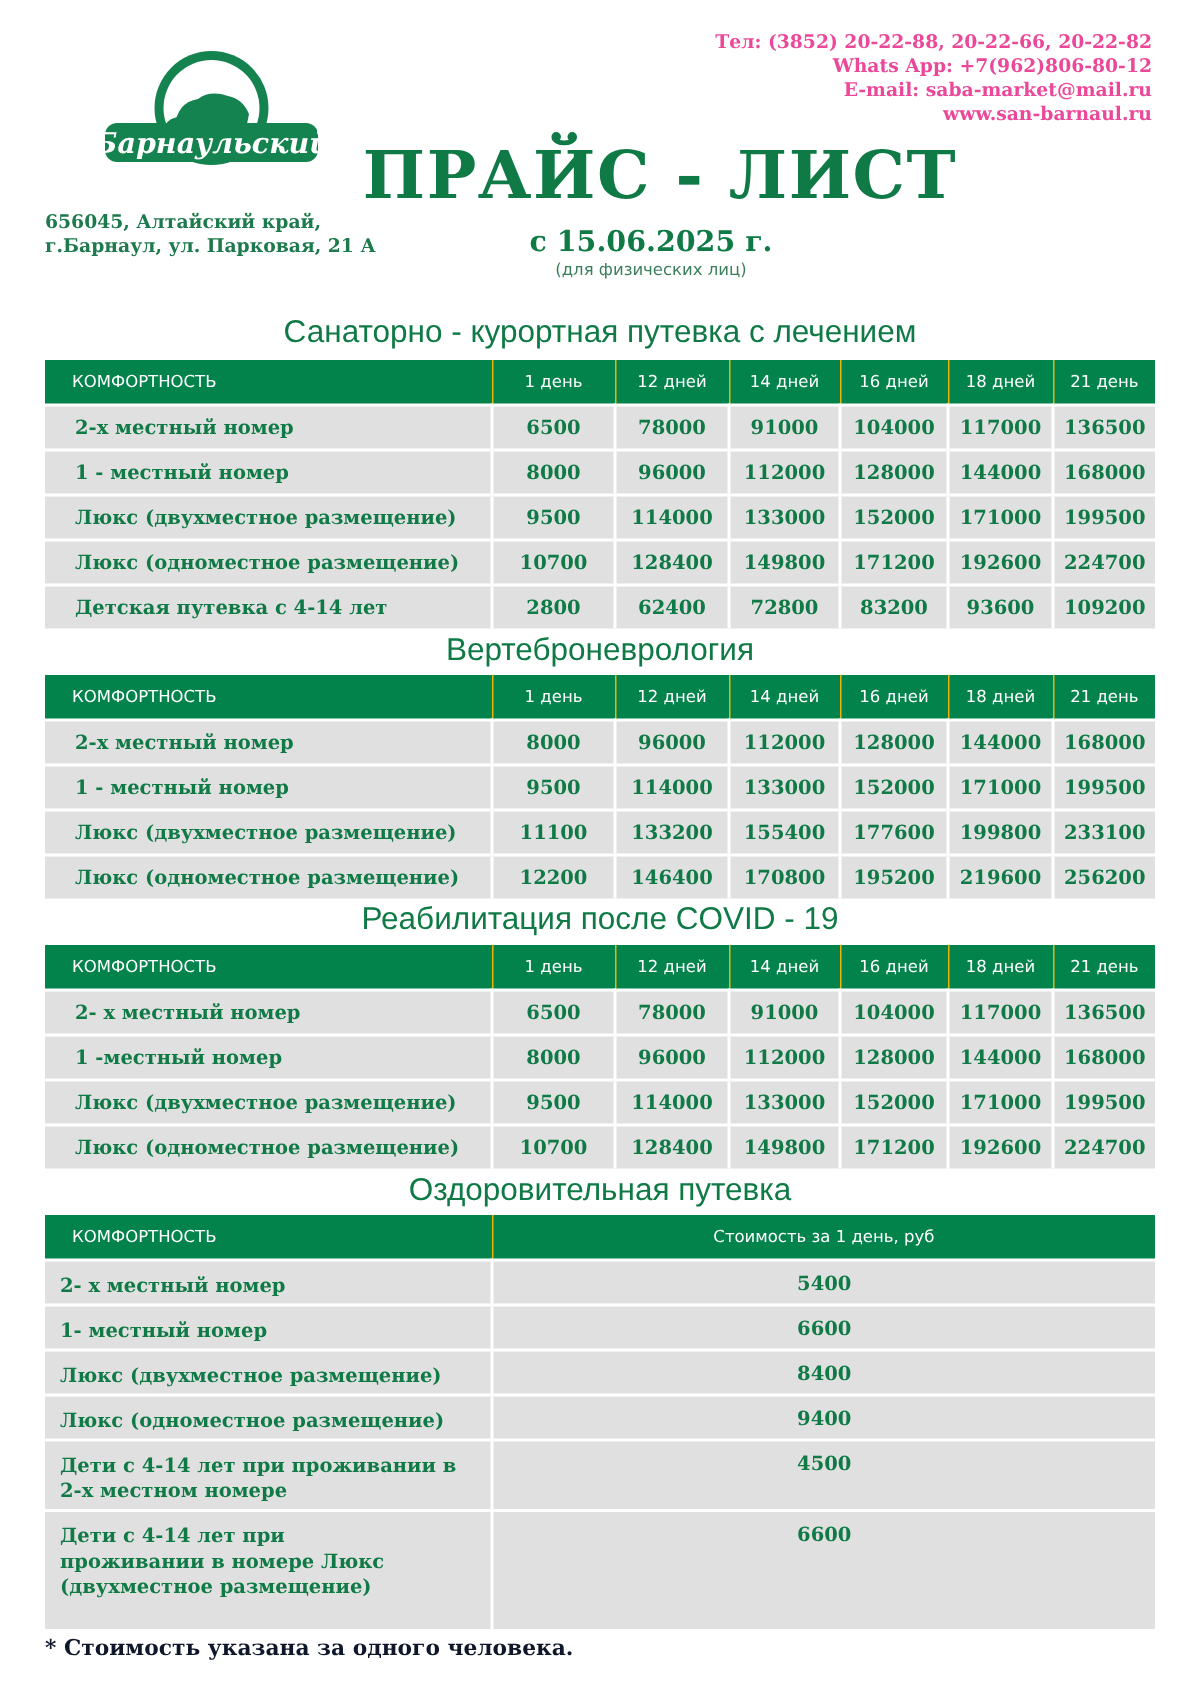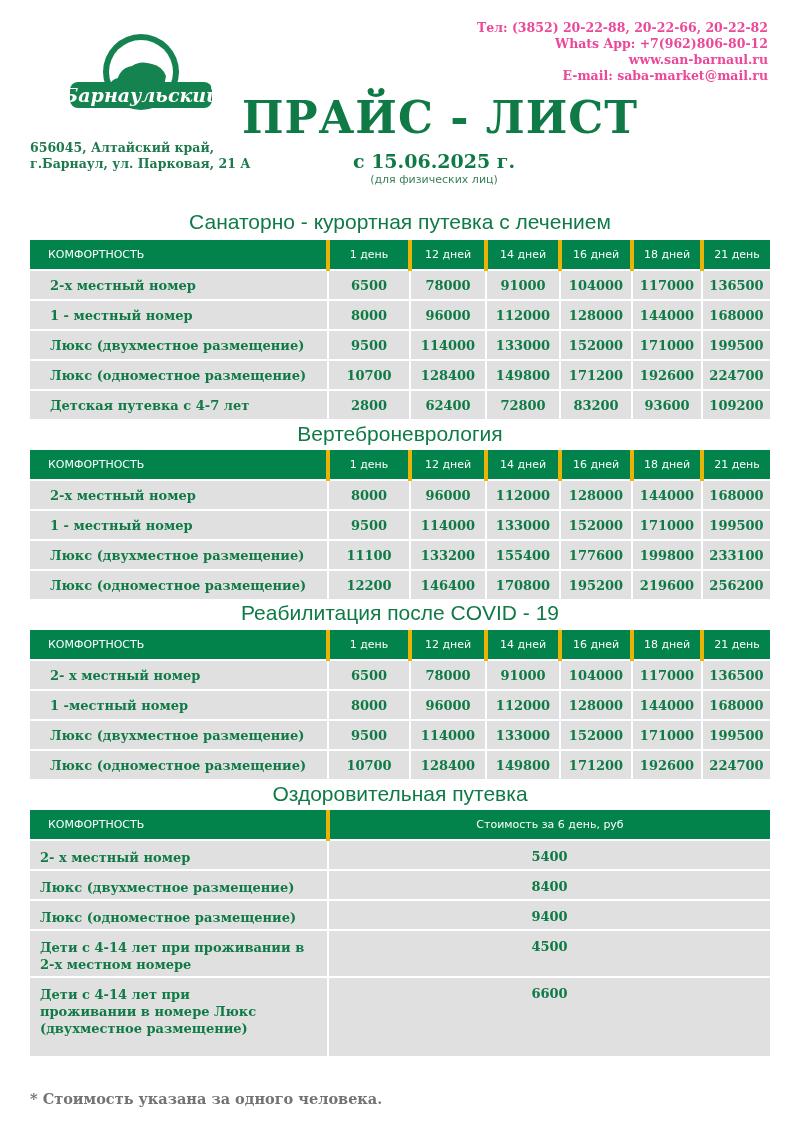--- a/index.html
+++ b/index.html
@@ -10,31 +10,31 @@
 
   .contacts { position: absolute; right: 32px; top: 20px; text-align: right; font-family: "DejaVu Serif", serif; font-weight: bold; font-size: 12.5px; line-height: 16px; color: #ec4899; }
 
   .title { position: absolute; left: 0; width: 880px; top: 92px; text-align: center; font-family: "DejaVu Serif", serif; font-weight: bold; font-size: 44px; color: #0f7a45; letter-spacing: 1px; }
   .date { position: absolute; left: 0; width: 868px; top: 150px; text-align: center; font-family: "DejaVu Serif", serif; font-weight: bold; font-size: 19px; color: #0f7a45; }
   .subnote { position: absolute; left: 0; width: 868px; top: 173px; text-align: center; font-family: "DejaVu Sans", sans-serif; font-size: 11px; color: #3a7f5c; }
 
   .section-title { position: absolute; left: 30px; width: 740px; text-align: center; font-family: "Liberation Sans", sans-serif; font-weight: normal; font-size: 21px; color: #0f7a45; }
 
   table.price { position: absolute; left: 30px; width: 740px; border-collapse: collapse; table-layout: fixed; }
-  table.price th { background: #02834b; color: #ffffff; font-family: "DejaVu Sans", sans-serif; font-weight: normal; font-size: 11px; height: 29px; padding: 0; border-right: 4px solid #eab308; text-align: center; }
+  table.price th { background: #02834b; color: #ffffff; font-family: "DejaVu Sans", sans-serif; font-weight: normal; font-size: 11px; height: 29px; padding: 0; border-right: 1px solid #eab308; text-align: center; }
   table.price th:last-child { border-right: none; }
   table.price th.first { text-align: left; padding-left: 18px; }
   table.price td { background: #e0e0e0; color: #0f7a45; font-family: "DejaVu Serif", serif; font-weight: bold; font-size: 13px; height: 28px; padding: 0; border-top: 2px solid #ffffff; border-right: 2px solid #ffffff; text-align: center; }
   table.price td:last-child { border-right: none; }
   table.price td.label { text-align: left; padding-left: 20px; }
 
   table.wellness td { vertical-align: top; padding-top: 8px; height: 20px; }
   table.wellness td.label { padding-left: 10px; line-height: 17px; }
 
-  .footnote { position: absolute; left: 30px; top: 1090px; font-family: "DejaVu Serif", serif; font-weight: bold; font-size: 14.5px; color: #737373; }
+  .footnote { position: absolute; left: 30px; top: 1090px; font-family: "DejaVu Serif", serif; font-weight: bold; font-size: 14.5px; color: #0f172a; }
 </style>
 </head>
 <body>
 
 <div class="logo">
   <svg width="150" height="105" viewBox="0 0 150 105">
     <circle cx="75" cy="52" r="38" fill="#14834f"></circle>
     <circle cx="75" cy="52" r="32" fill="#ffffff"></circle>
     <path d="M50 66 Q52 48 66 46 Q74 40 86 44 Q96 46 100 56 L98 66 Z" fill="#14834f"></path>
     <path d="M42 70 Q44 58 54 58 Q60 54 66 60 L64 70 Z" fill="#14834f"></path>
@@ -44,22 +44,22 @@
 </div>
 
 <div class="address">
   <div>656045, Алтайский край,</div>
   <div>г.Барнаул, ул. Парковая, 21 А</div>
 </div>
 
 <div class="contacts">
   <div>Тел: (3852) 20-22-88, 20-22-66, 20-22-82</div>
   <div>Whats App: +7(962)806-80-12</div>
+  <div>E-mail: saba-market@mail.ru</div>
   <div>www.san-barnaul.ru</div>
-  <div>E-mail: saba-market@mail.ru</div>
 </div>
 
 <div class="title">ПРАЙС - ЛИСТ</div>
 <div class="date">с 15.06.2025 г.</div>
 <div class="subnote">(для физических лиц)</div>
 
 <div class="section-title" style="top:210px;">Санаторно - курортная путевка с лечением</div>
 <table class="price" style="top:240px;">
   <colgroup>
       <col style="width:298px">
@@ -110,21 +110,21 @@
   <tr>
     <td class="label">Люкс (одноместное размещение)</td>
     <td>10700</td>
     <td>128400</td>
     <td>149800</td>
     <td>171200</td>
     <td>192600</td>
     <td>224700</td>
   </tr>
   <tr>
-    <td class="label">Детская путевка с 4-7 лет</td>
+    <td class="label">Детская путевка с 4-14 лет</td>
     <td>2800</td>
     <td>62400</td>
     <td>72800</td>
     <td>83200</td>
     <td>93600</td>
     <td>109200</td>
   </tr>
 </tbody>
   </table>
 
@@ -250,27 +250,31 @@
 
 <div class="section-title" style="top:782px;">Оздоровительная путевка</div>
 <table class="price wellness" style="top:810px;">
   <colgroup>
       <col style="width:298px">
       <col style="width:442px">
     </colgroup>
   <tbody>
       <tr>
     <th class="first">КОМФОРТНОСТЬ</th>
-    <th>Стоимость за 6 день, руб</th>
+    <th>Стоимость за 1 день, руб</th>
   </tr>
   <tr>
     <td class="label">2- х местный номер</td>
     <td>5400</td>
   </tr>
   <tr>
+    <td class="label">1- местный номер</td>
+    <td>6600</td>
+  </tr>
+  <tr>
     <td class="label">Люкс (двухместное размещение)</td>
     <td>8400</td>
   </tr>
   <tr>
     <td class="label">Люкс (одноместное размещение)</td>
     <td>9400</td>
   </tr>
   <tr>
     <td class="label" style="height:37px;padding-right:10px;">Дети с 4-14 лет при проживании в 2-х местном номере</td>
     <td>4500</td>

